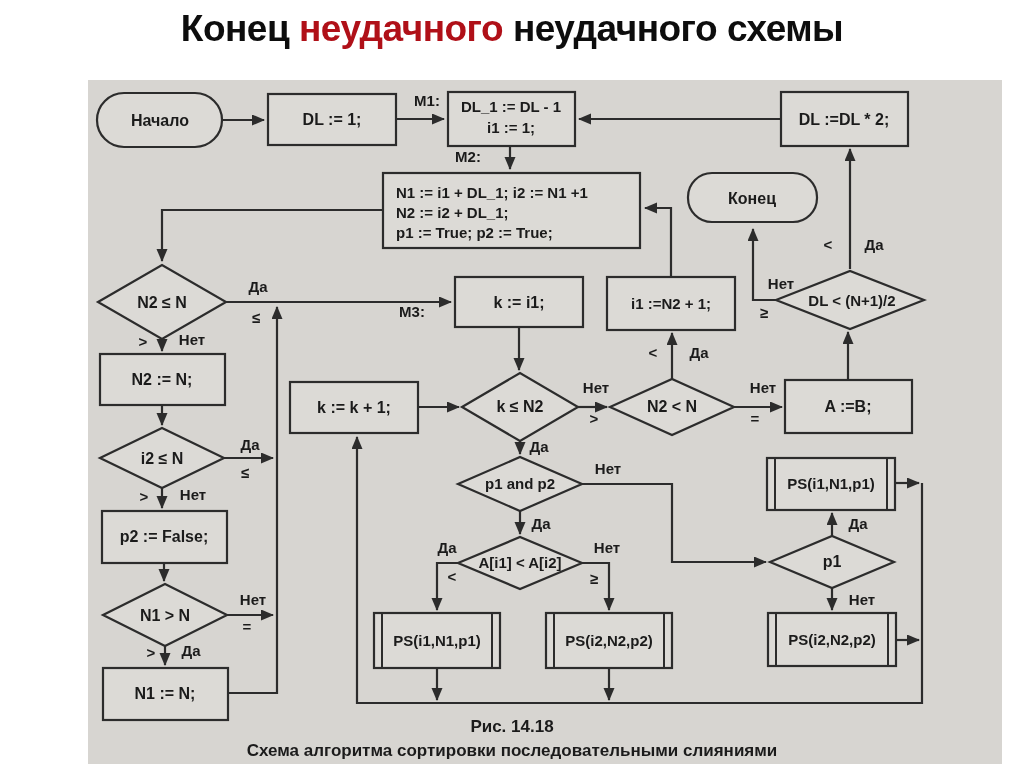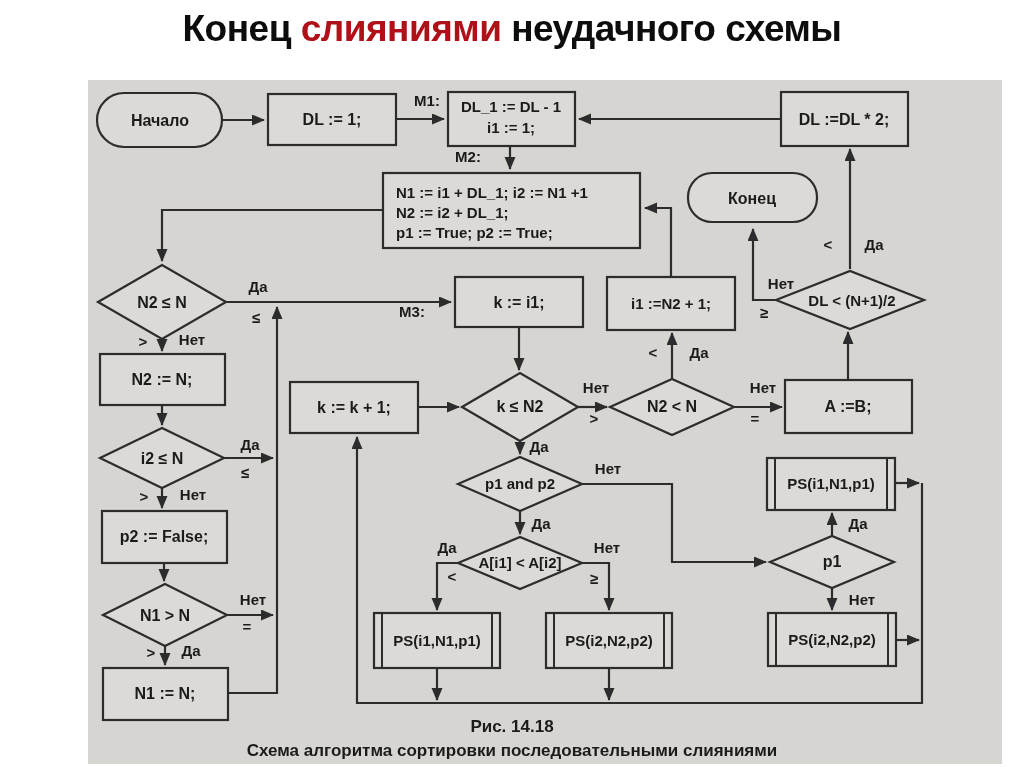--- a/index.html
+++ b/index.html
@@ -24,21 +24,21 @@
   .lbl{font-size:15px;text-anchor:middle;}
   .mk{font-size:15px;text-anchor:middle;}
   .cap1{font-size:17px;text-anchor:middle;}
   .cap2{font-size:17px;text-anchor:middle;}
 </style>
 </head>
 <body>
 
 <div class="title">
   <span>Конец</span>
-  <span class="hl">слияниями</span>
+  <span class="hl">неудачного</span>
   <span>неудачного схемы</span>
 </div>
 
 <svg class="chart" width="1024" height="767" viewBox="0 0 1024 767">
   <defs>
     <marker id="arr" markerUnits="userSpaceOnUse" markerWidth="14" markerHeight="12" refX="12" refY="5.5" orient="auto">
       <path d="M0,0 L13,5.5 L0,11 Z" fill="#2c2c2c"></path>
     </marker>
   </defs>
 

